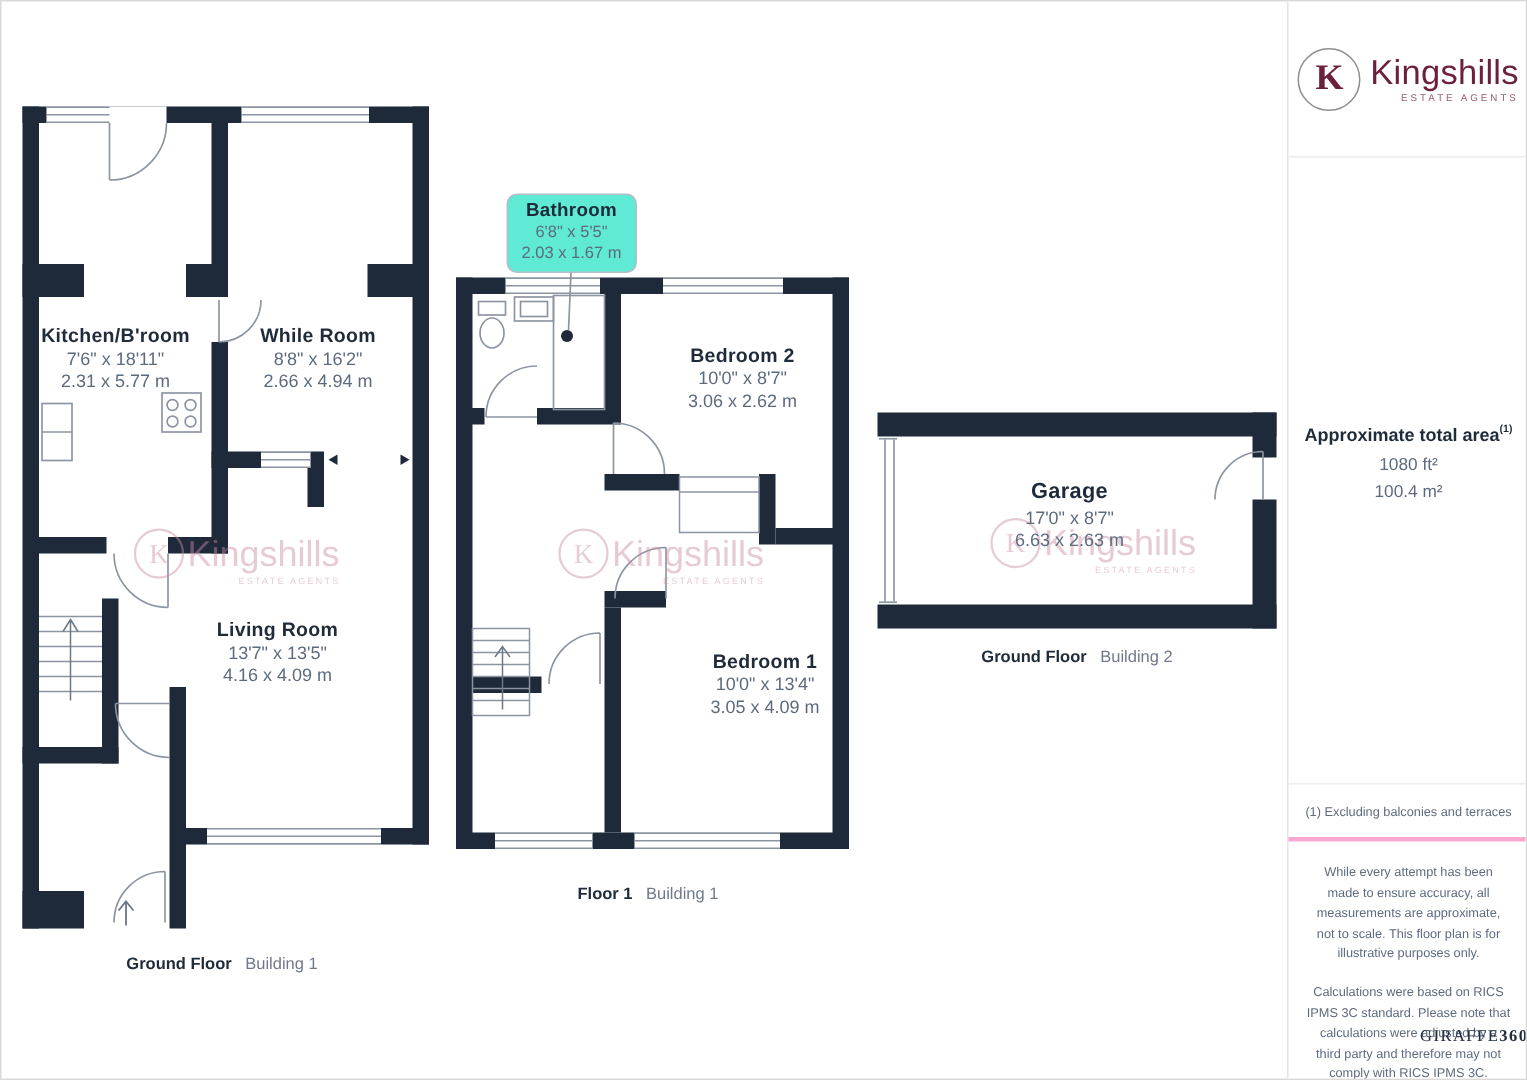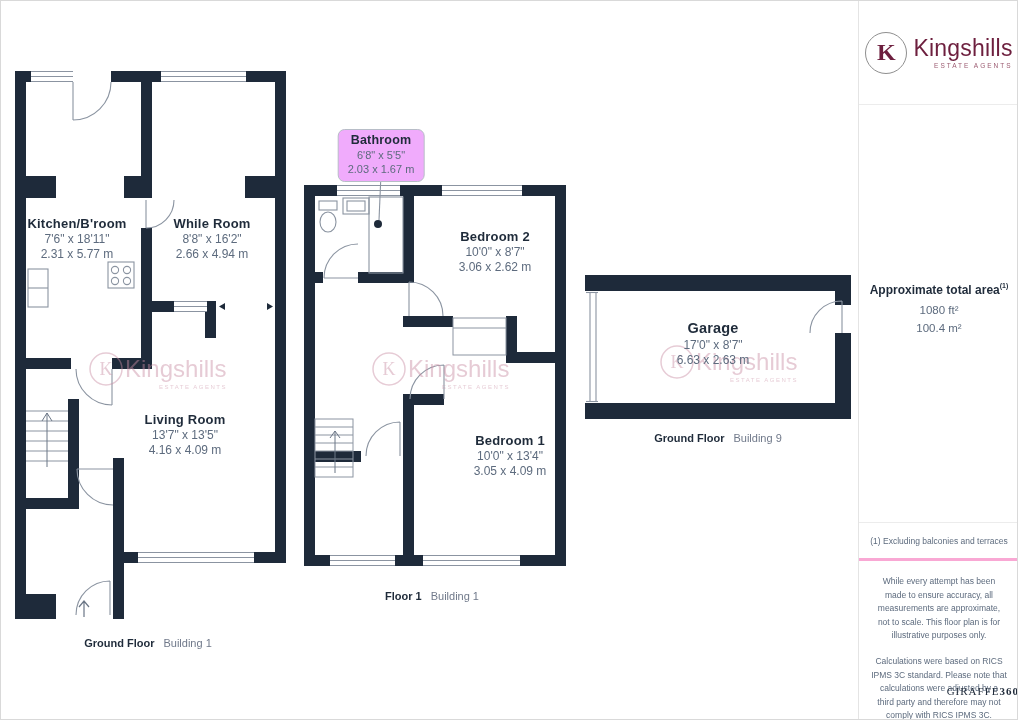--- a/index.html
+++ b/index.html
@@ -15,21 +15,21 @@
   .room-name.lg{font-size:14.5px;}
   .room-dim{font-size:12px;color:#5d6b7e;margin-top:1px;}
 
   
   .floor-label{position:absolute;transform:translateX(-50%);white-space:nowrap;font-size:11px;z-index:3;}
   .floor-label .fl{font-weight:700;color:#1f2b3a;}
   .floor-label .bld{color:#70798a;margin-left:9px;}
 
   
   .callout{position:absolute;left:380px;top:128px;transform:translateX(-50%);z-index:4;
-           background:#f0abfc;border:1px solid #b7bdc7;border-radius:7px;padding:3px 9px 5px;
+           background:#5eead4;border:1px solid #b7bdc7;border-radius:7px;padding:3px 9px 5px;
            text-align:center;line-height:1.2;white-space:nowrap;}
   .callout .room-name{font-size:12.5px;}
   .callout .room-dim{font-size:11px;}
 
   
   .sidebar{position:absolute;left:857px;top:0;width:160px;height:718px;background:#fff;
            border-left:1px solid #e4e4e4;}
   .sb-sec{box-sizing:border-box;}
   .logo-sec{height:104px;border-bottom:1px solid #ececec;display:flex;align-items:center;
             justify-content:center;gap:6px;}
@@ -281,21 +281,21 @@
       <div class="room-dim">2.03 x 1.67 m</div>
     </div>
 
     <div class="floor-label" style="left:147px;top:636px">
       <span class="fl">Ground Floor</span><span class="bld">Building 1</span>
     </div>
     <div class="floor-label" style="left:431px;top:589px">
       <span class="fl">Floor 1</span><span class="bld">Building 1</span>
     </div>
     <div class="floor-label" style="left:717px;top:431px">
-      <span class="fl">Ground Floor</span><span class="bld">Building 9</span>
+      <span class="fl">Ground Floor</span><span class="bld">Building 2</span>
     </div>
   </div>
 
   <aside class="sidebar">
     <div class="sb-sec logo-sec">
       <div class="logo-circle">
         <span>K</span>
       </div>
       <div class="logo-text">
         <div class="logo-name">Kingshills</div>

